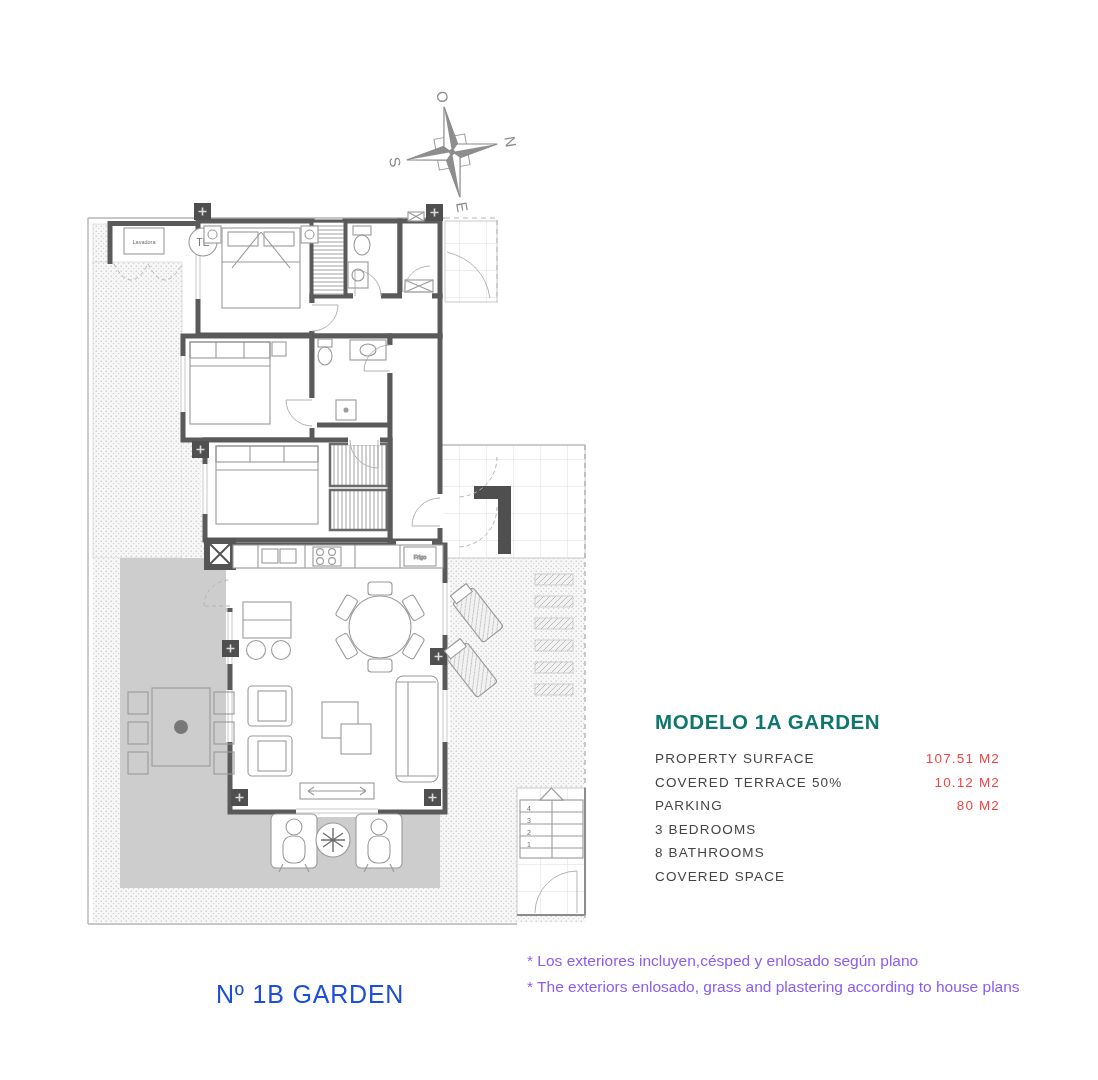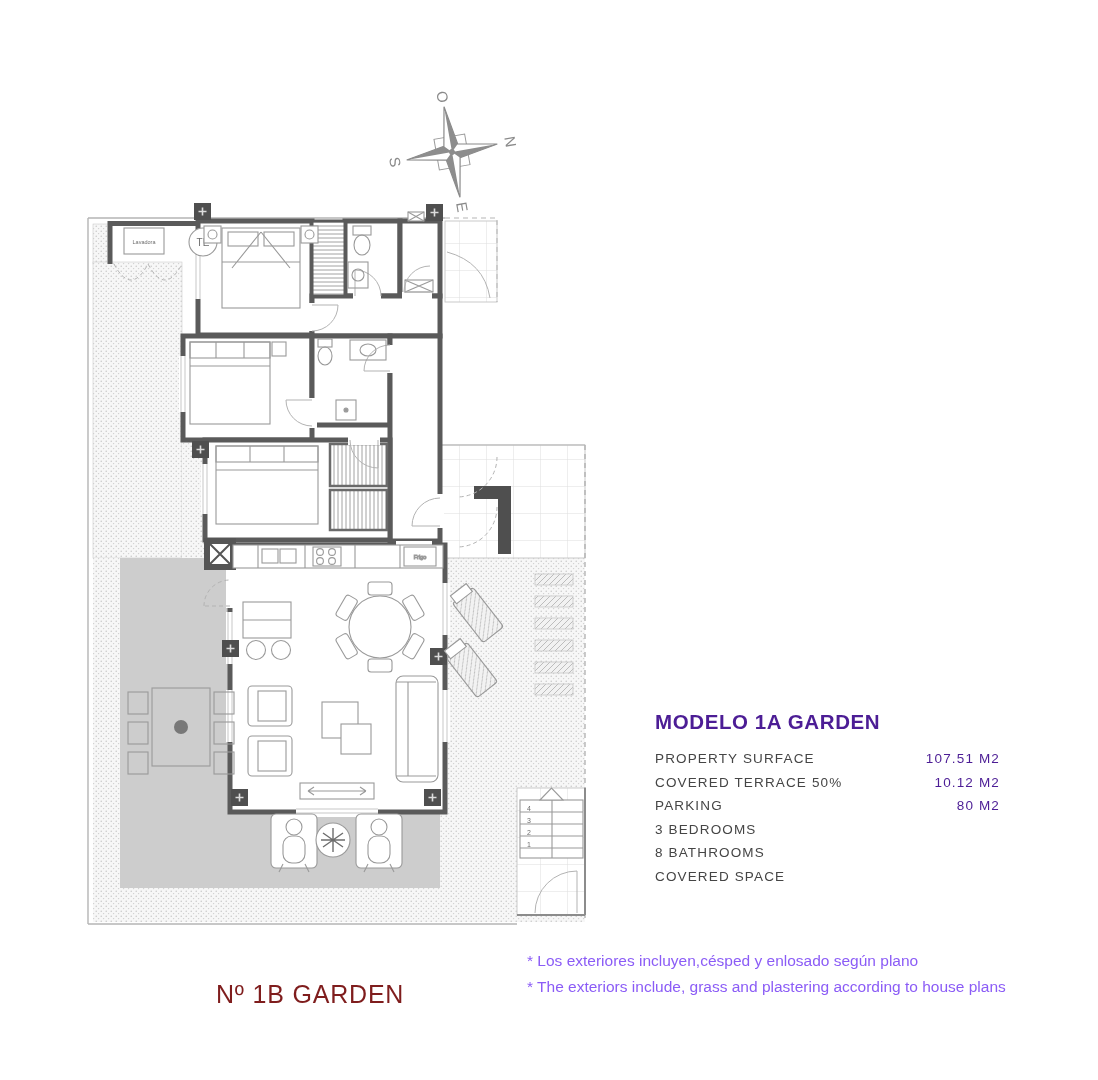--- a/index.html
+++ b/index.html
@@ -11,26 +11,26 @@
   .wo {stroke:#5a5a5a;stroke-width:5;fill:none;}
   .t  {stroke:#9a9a9a;stroke-width:1.1;fill:none;}
   .tf {stroke:#9a9a9a;stroke-width:1.1;fill:#ffffff;}
   .arc{stroke:#b3b3b3;stroke-width:1;fill:none;}
   .dsh{stroke-dasharray:4 3;}
   .thin{stroke:#c7c7c7;stroke-width:1;fill:none;}
   .dark{fill:#4f4f4f;}
   .lbl{fill:#6d6d6d;font-family:"Liberation Sans",sans-serif;}
   
   .specs{position:absolute;left:655px;top:710px;width:345px;color:#1a1a1a;}
-  .specs h2{margin:0 0 13px 0;font-size:20.5px;font-weight:bold;letter-spacing:.6px;color:#4c1d95;}
+  .specs h2{margin:0 0 13px 0;font-size:20.5px;font-weight:bold;letter-spacing:.6px;color:#0f766e;}
   .specs .row{display:flex;justify-content:space-between;font-size:13.5px;
               letter-spacing:1.15px;color:#454545;line-height:23.5px;}
-  .specs .row .val{color:#4c1d95;}
+  .specs .row .val{color:#ef4444;}
   .footnotes{position:absolute;left:527px;top:948px;font-size:15.5px;color:#8b5cf6;line-height:26px;}
-  .unit-label{position:absolute;left:216px;top:980px;font-size:25px;color:#7f1d1d;letter-spacing:.8px;}
+  .unit-label{position:absolute;left:216px;top:980px;font-size:25px;color:#1d4ed8;letter-spacing:.8px;}
 </style>
 </head>
 <body>
 
 <div id="stage">
 
 <svg width="1098" height="1080" viewBox="0 0 1098 1080">
   <defs>
     <pattern id="st" width="5" height="5" patternUnits="userSpaceOnUse">
       <rect width="5" height="5" fill="#f7f7f7"></rect>
@@ -402,18 +402,18 @@
         <span class="val"></span>
       </div>
     <div class="row">
         <span>COVERED SPACE</span>
         <span class="val"></span>
       </div>
   </div>
 
   <div class="footnotes">
     <div>* Los exteriores incluyen,césped y enlosado según plano</div>
-    <div>* The exteriors include, grass and plastering according to house plans</div>
+    <div>* The exteriors enlosado, grass and plastering according to house plans</div>
   </div>
 
   <div class="unit-label">Nº 1B GARDEN</div>
 
 </div>
 
 </body></html>

